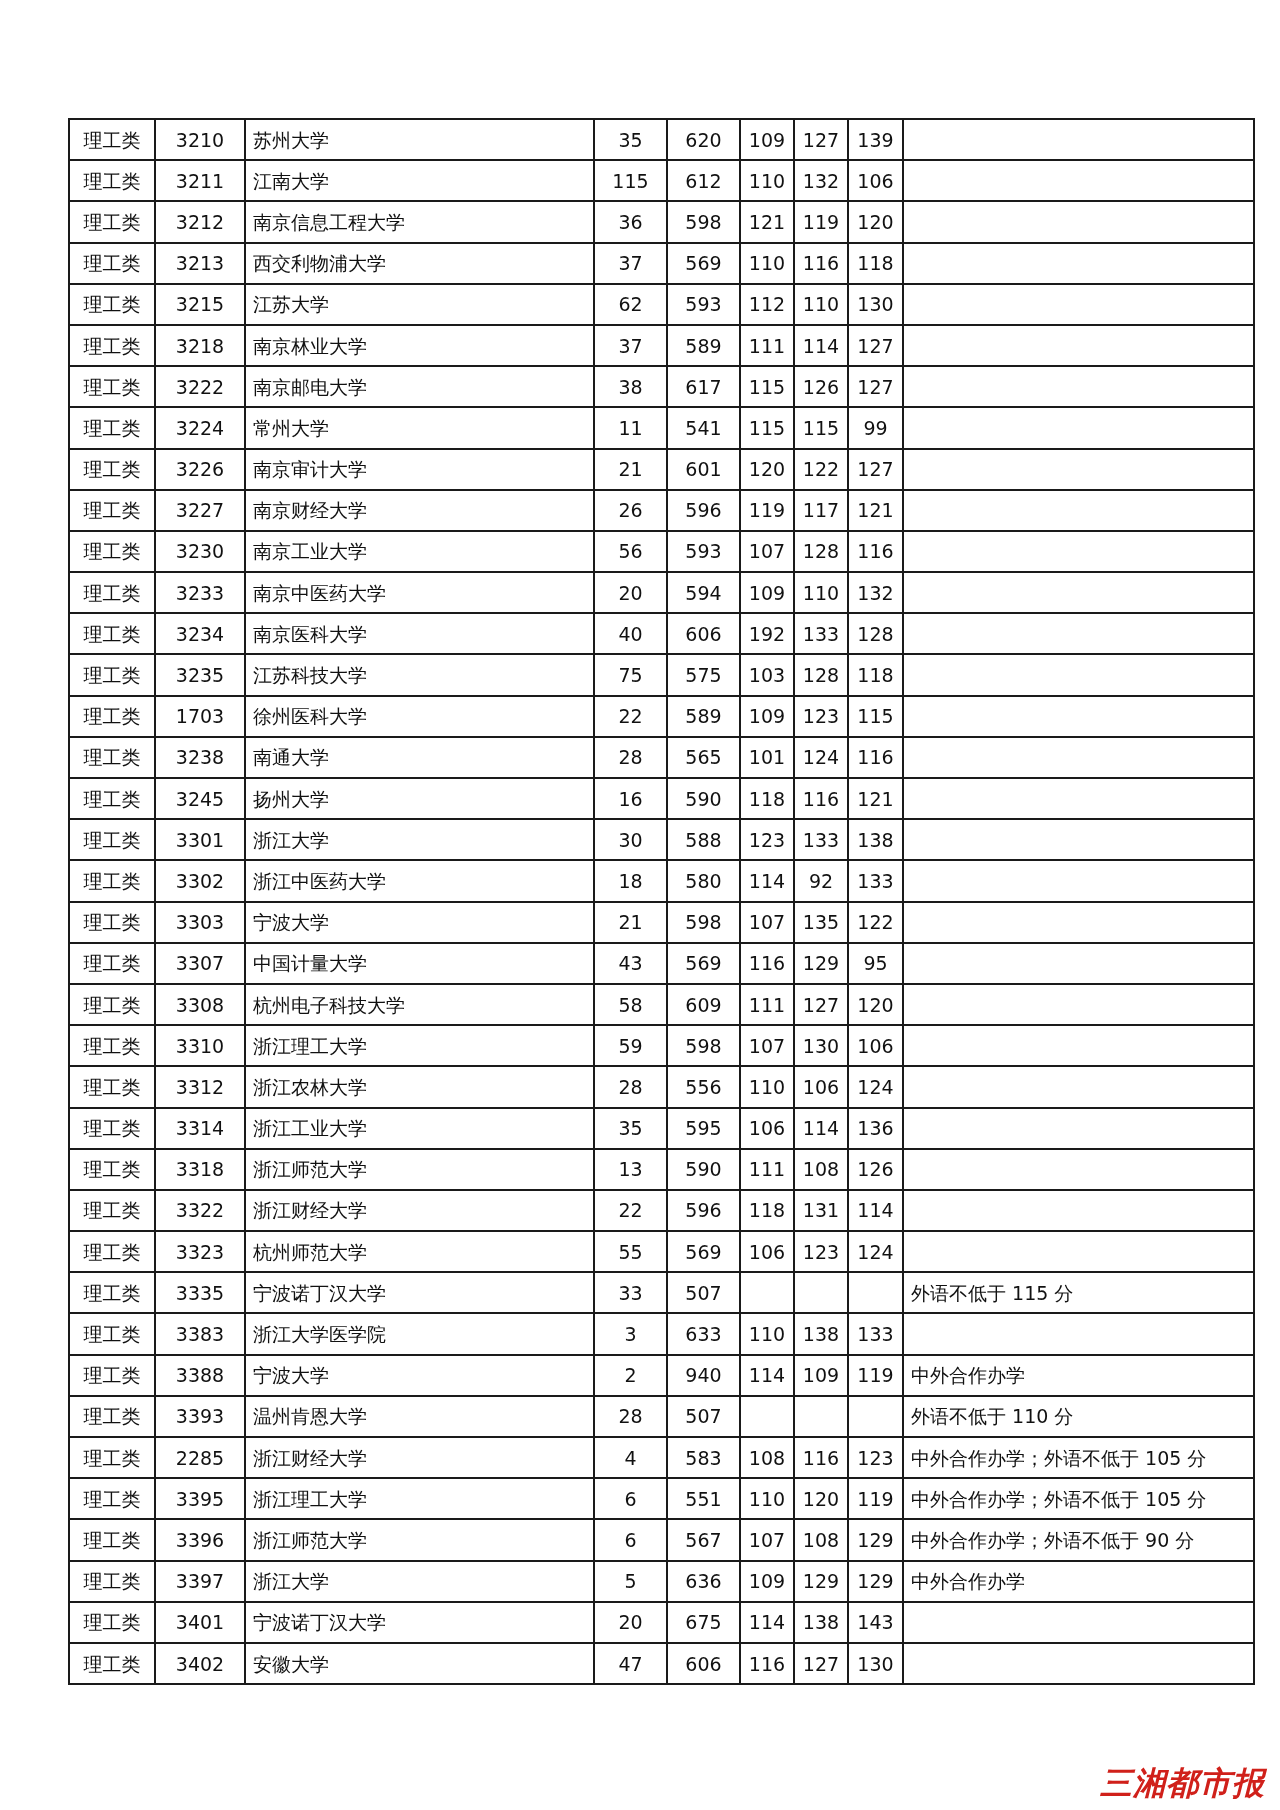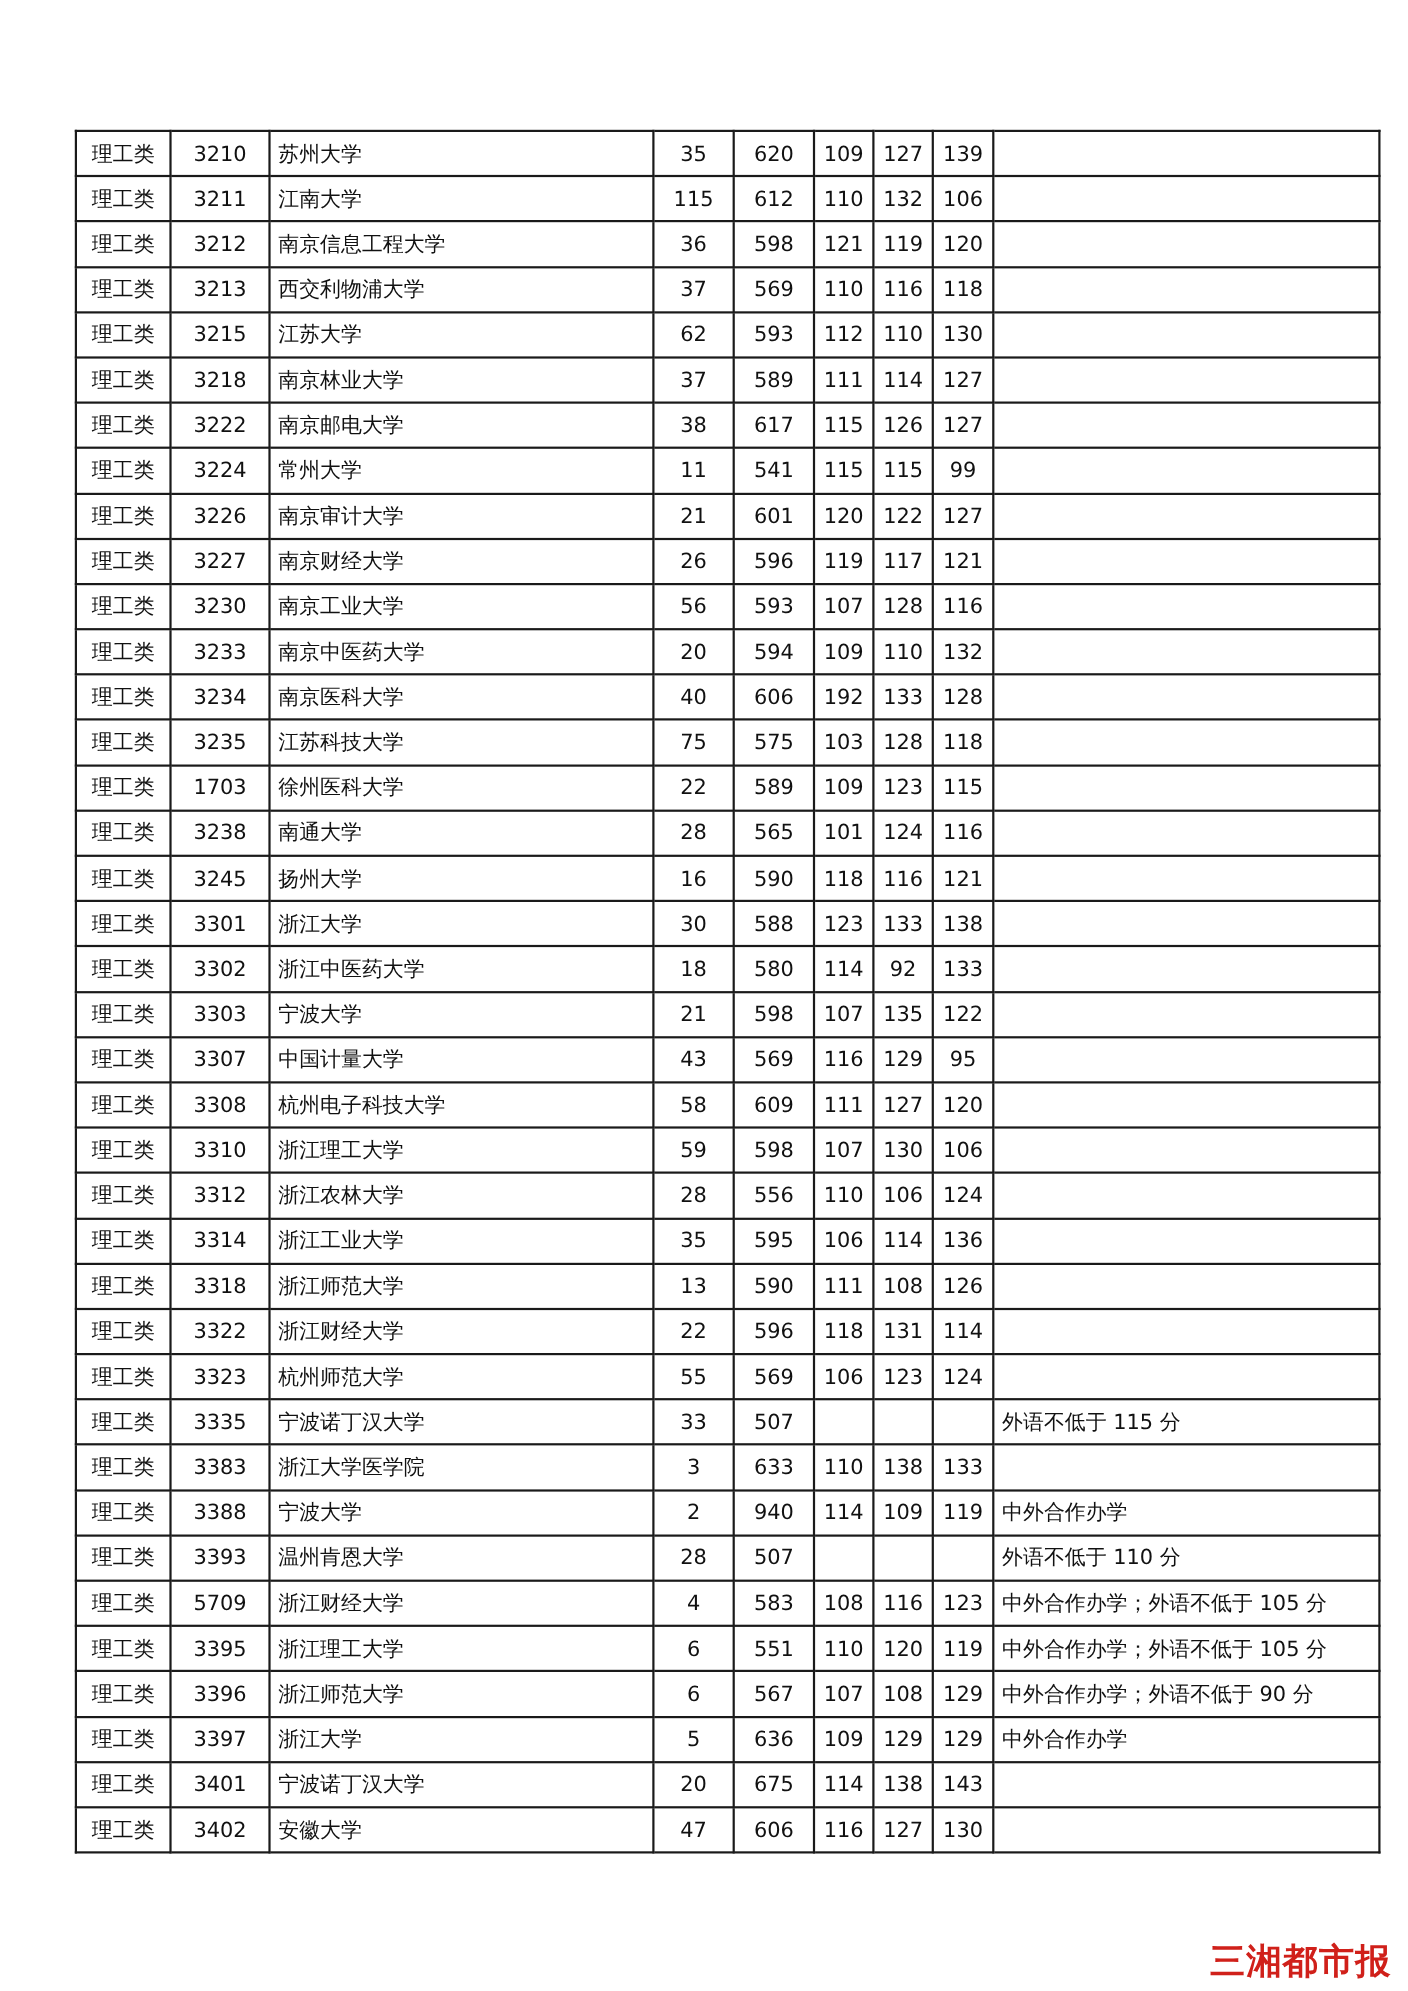--- a/index.html
+++ b/index.html
@@ -421,21 +421,21 @@
     <td class="c-left">温州肯恩大学</td>
     <td class="c-center">28</td>
     <td class="c-center">507</td>
     <td class="c-center"></td>
     <td class="c-center"></td>
     <td class="c-center"></td>
     <td class="c-left">外语不低于 110 分</td>
   </tr>
       <tr>
     <td class="c-center">理工类</td>
-    <td class="c-center">5709</td>
+    <td class="c-center">2285</td>
     <td class="c-left">浙江财经大学</td>
     <td class="c-center">4</td>
     <td class="c-center">583</td>
     <td class="c-center">108</td>
     <td class="c-center">116</td>
     <td class="c-center">123</td>
     <td class="c-left">中外合作办学；外语不低于 105 分</td>
   </tr>
       <tr>
     <td class="c-center">理工类</td>
@@ -488,13 +488,13 @@
     <td class="c-center">47</td>
     <td class="c-center">606</td>
     <td class="c-center">116</td>
     <td class="c-center">127</td>
     <td class="c-center">130</td>
     <td class="c-left"></td>
   </tr>
     </tbody>
 </table>
 
-<div class="watermark" style="color: rgb(208, 32, 26);">三湘都市报</div>
+<div class="watermark" style="color: rgb(208, 32, 26); font-style: italic;">三湘都市报</div>
 
 </body></html>

